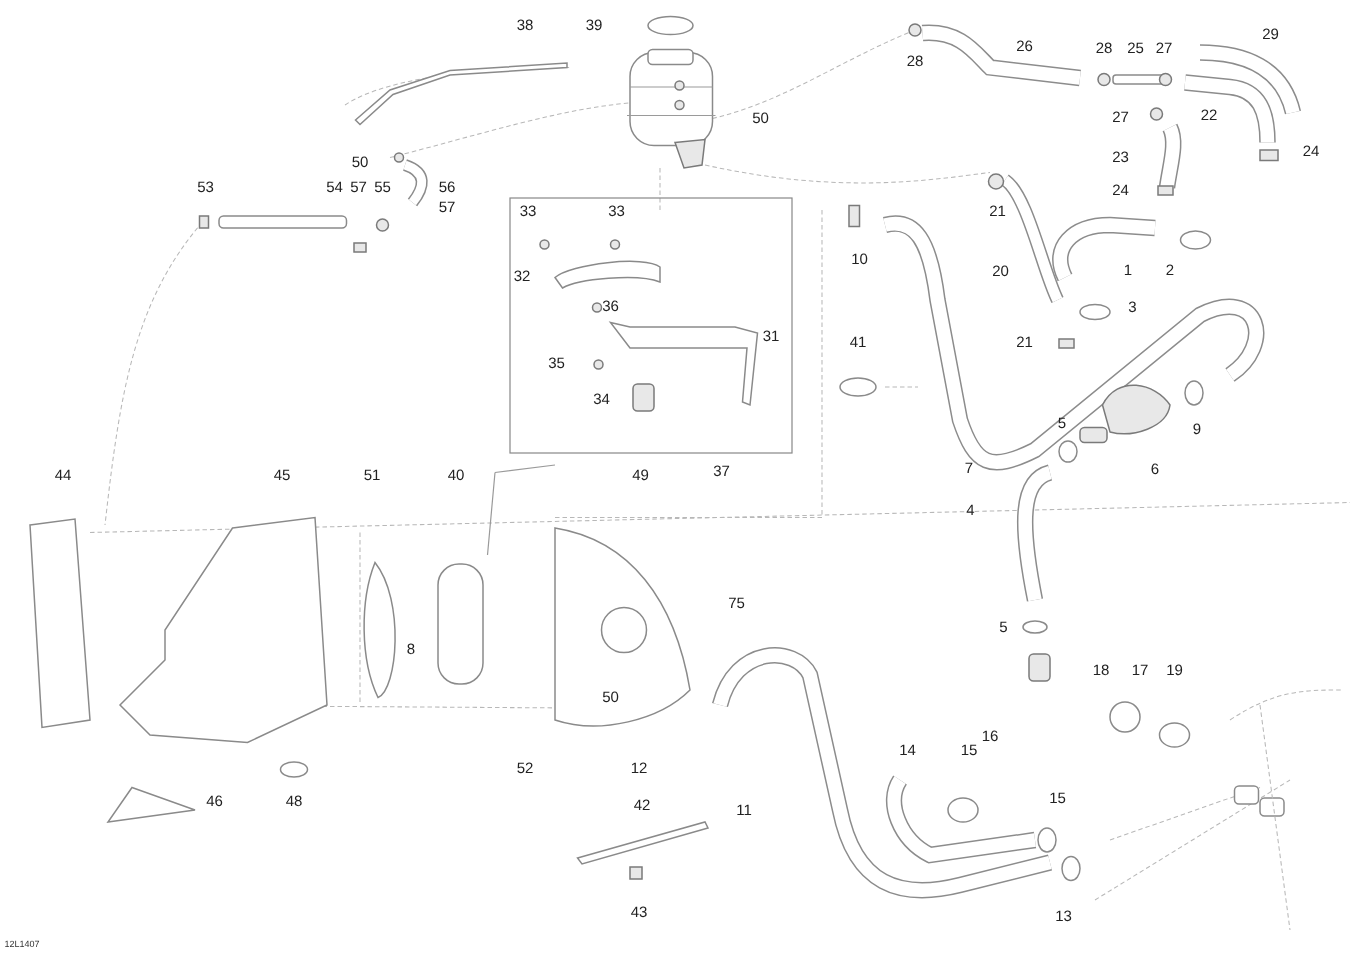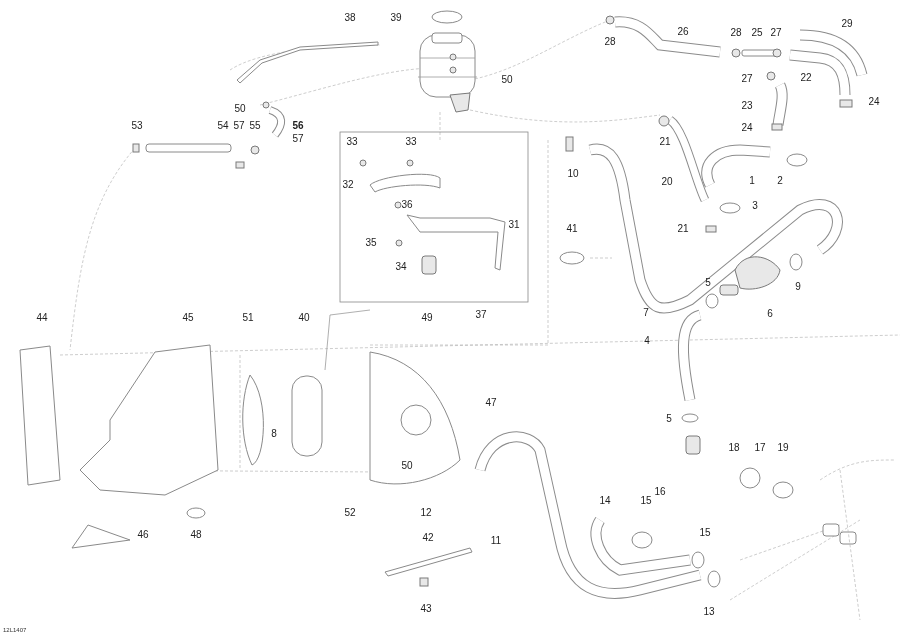--- a/index.html
+++ b/index.html
@@ -180,28 +180,28 @@
       <div class="lbl" style="left: 481px; top: 291px; margin-top: 24px;">37</div>
       <div class="lbl" style="left: 350px; top: 18px;">38</div>
       <div class="lbl" style="left: 396px; top: 18px;">39</div>
       <div class="lbl" style="left: 304px; top: 318px;">40</div>
       <div class="lbl" style="left: 572px; top: 229px;">41</div>
       <div class="lbl" style="left: 428px; top: 538px;">42</div>
       <div class="lbl" style="left: 426px; top: 609px;">43</div>
       <div class="lbl" style="left: 42px; top: 318px;">44</div>
       <div class="lbl" style="left: 188px; top: 318px;">45</div>
       <div class="lbl" style="left: 143px; top: 535px;">46</div>
-      <div class="lbl" style="left: 491px; top: 403px;">47</div>
+      <div class="lbl" style="left: 491px; top: 403px;">75</div>
       <div class="lbl" style="left: 196px; top: 535px;">48</div>
       <div class="lbl" style="left: 427px; top: 318px;">49</div>
       <div class="lbl" style="left: 407px; top: 434px; margin-top: 32px;">50</div>
       <div class="lbl" style="left: 248px; top: 318px;">51</div>
       <div class="lbl" style="left: 350px; top: 513px;">52</div>
       <div class="lbl" style="left: 137px; top: 126px;">53</div>
       <div class="lbl" style="left: 186px; top: 126px; margin-left: 37px;">54</div>
       <div class="lbl" style="left: 255px; top: 126px;">55</div>
-      <div class="lbl" style="left: 298px; top: 126px; font-weight: bold;">56</div>
+      <div class="lbl" style="left: 298px; top: 126px;">56</div>
       <div class="lbl" style="left: 239px; top: 126px;">57</div>
       <div class="lbl" style="left: 298px; top: 139px;">57</div>
       <div class="lbl" style="left: 240px; top: 109px;">50</div>
     </div>
 <div class="code">12L1407</div>
 </div>
 
 </body></html>

